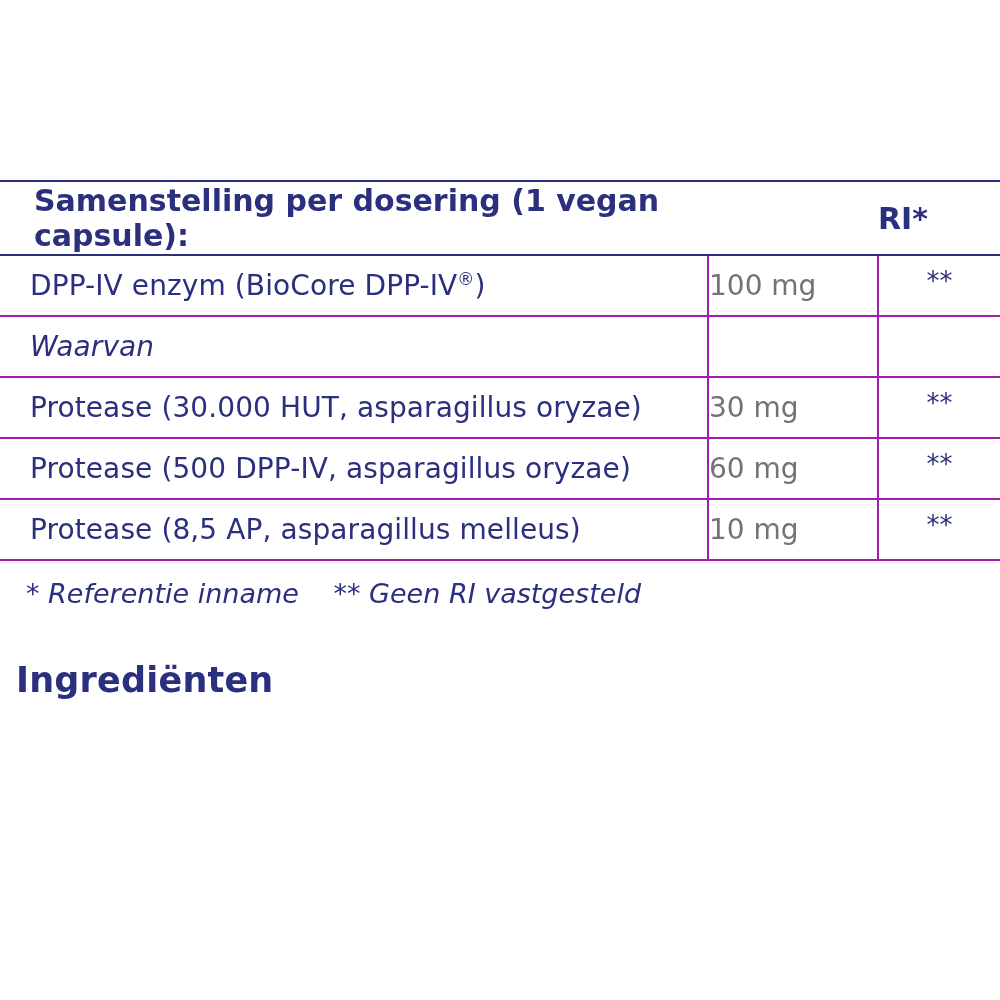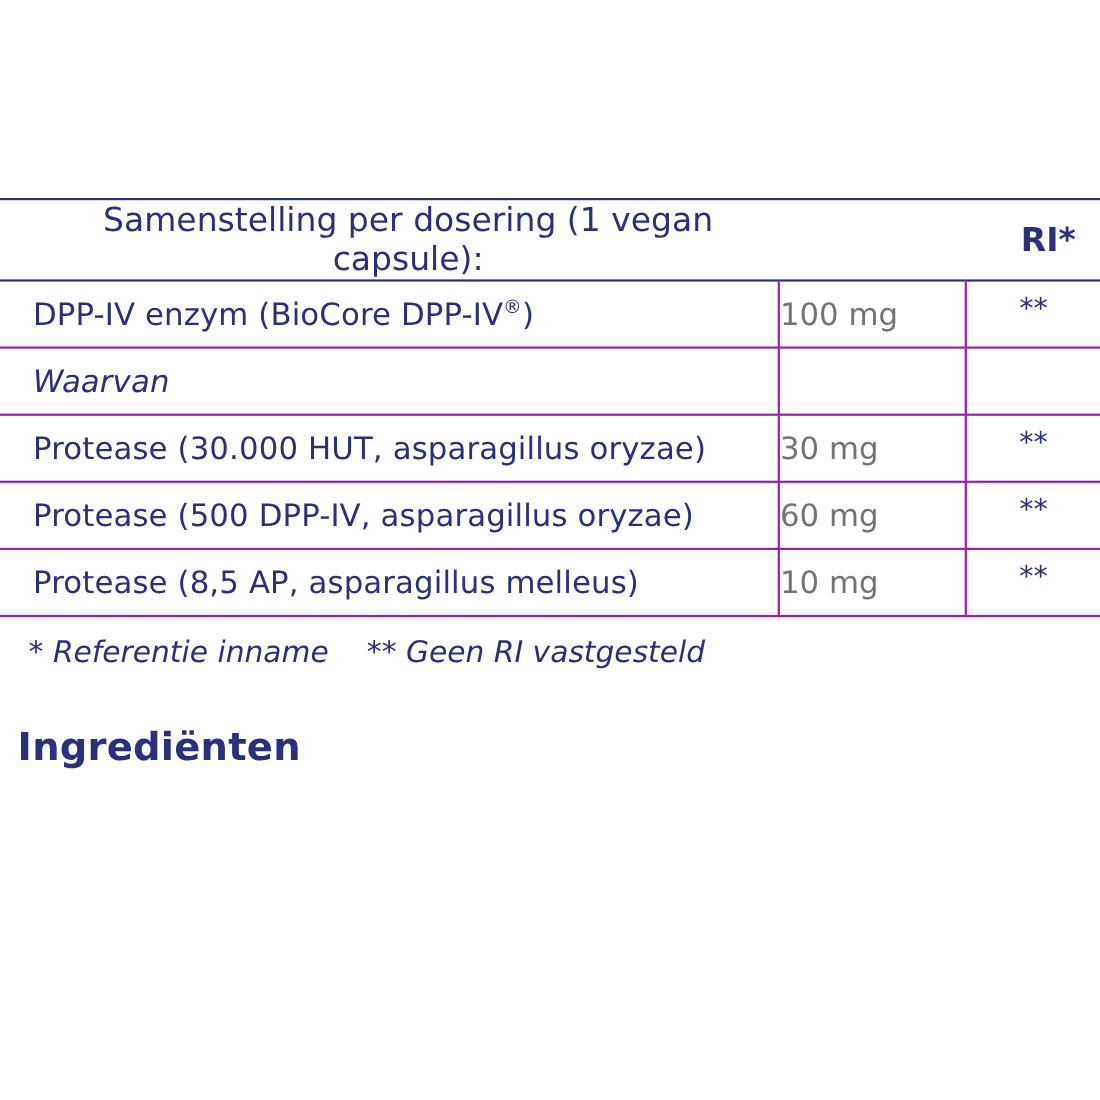--- a/index.html
+++ b/index.html
@@ -44,27 +44,27 @@
   .nutri-table tr td:first-child { border-left: none; }
   .nutri-table tr td:last-child  { border-right: none; }
 
   .col-name  { width: 708px; }
   .col-amt   { width: 170px; }
   .col-ri    { width: 122px; }
 
   .header-row th {
     height: 72px;
     font-size: 30px;
-    font-weight: 400;
+    font-weight: 700;
     color: #2a2f7e;
-    text-align: center;
+    text-align: left;
   }
   .header-row th.h-name { padding-left: 34px; }
   .header-row th.h-ri {
-    text-align: right;
+    text-align: left;
     padding-right: 22px;
     font-weight: 700;
   }
 
   .nutri-table td.c-name {
     height: 59px;
     font-size: 28px;
     padding-left: 30px;
     text-align: left;
     color: #2a2f7e;

